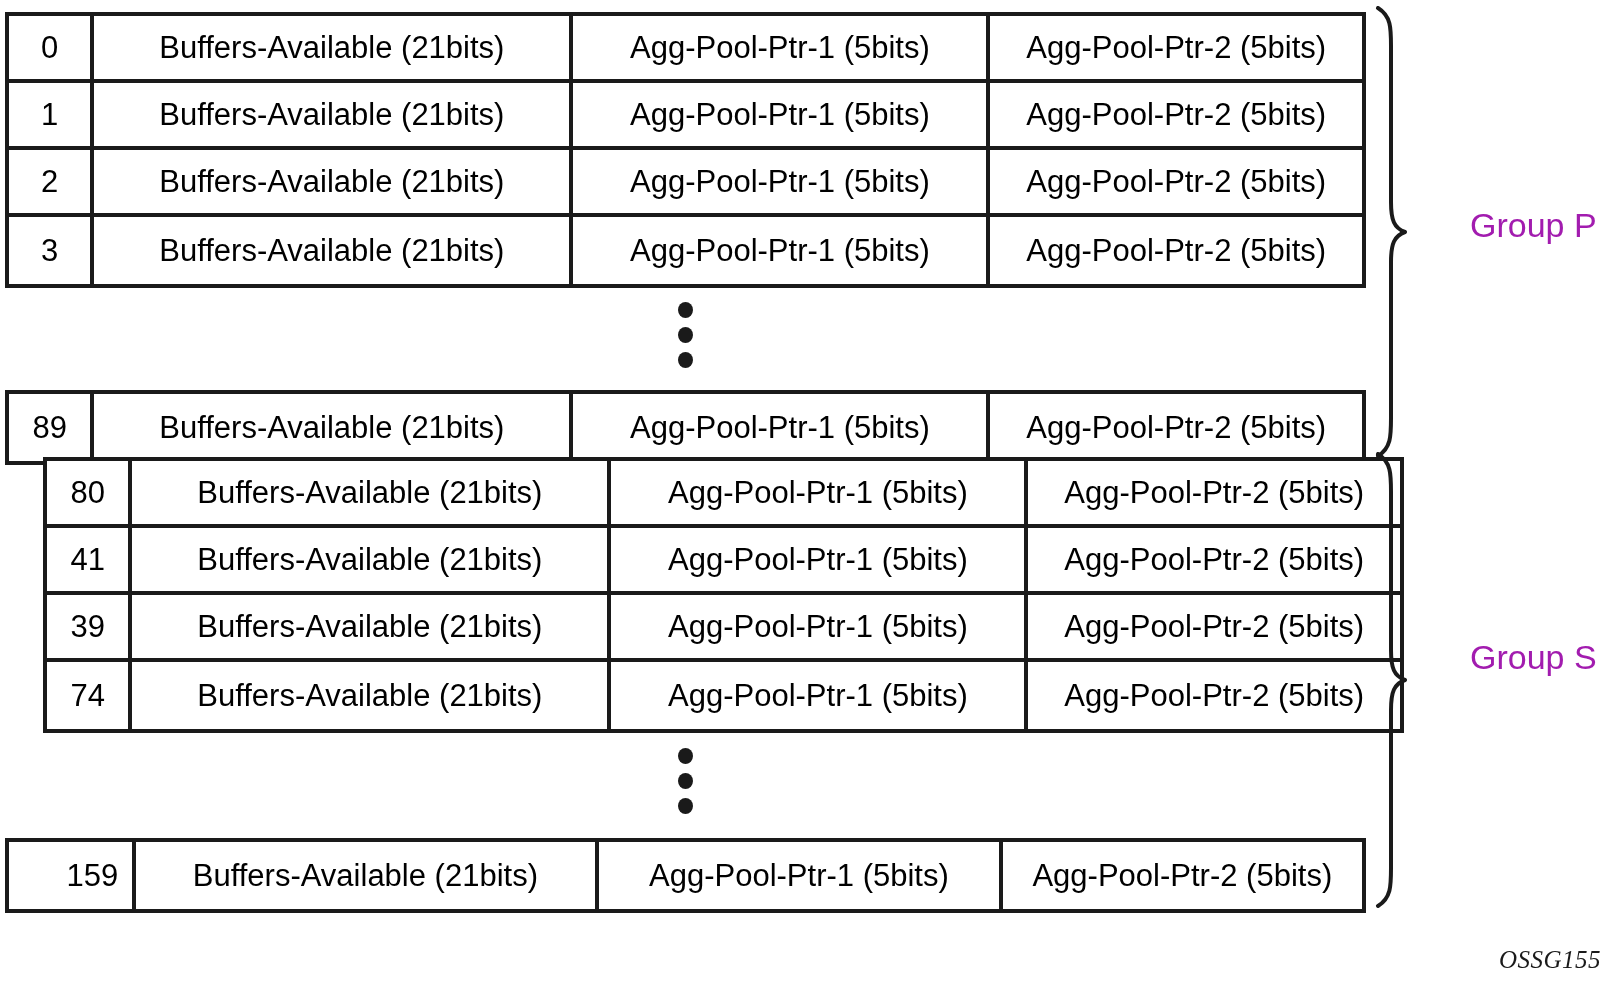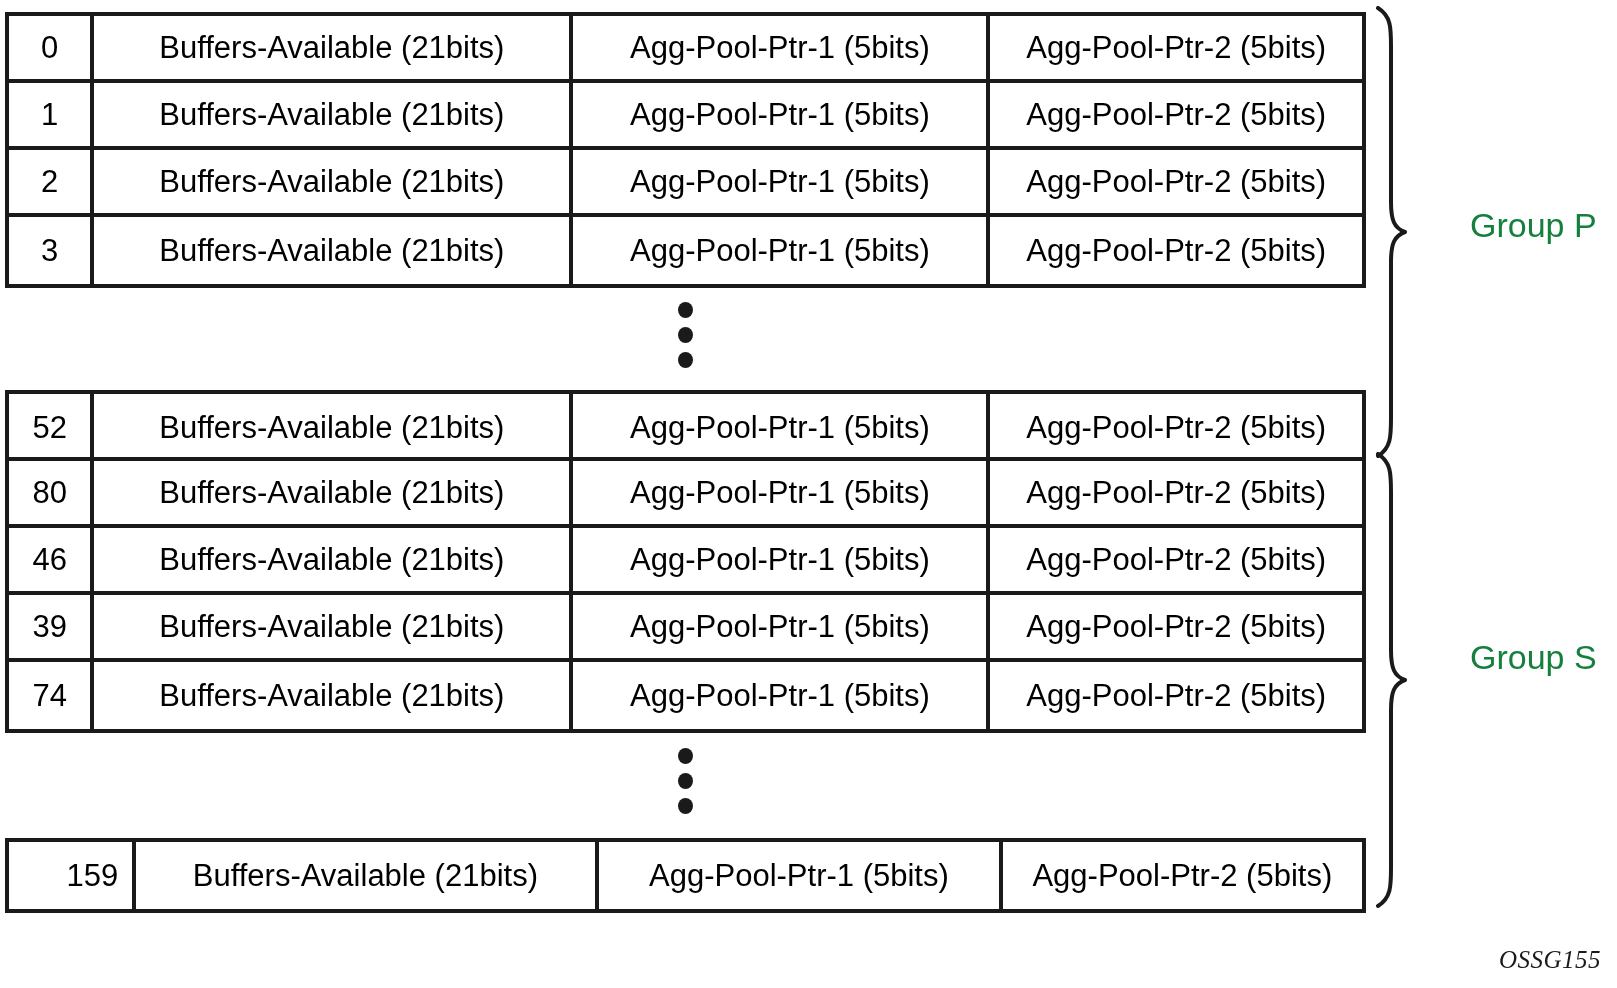--- a/index.html
+++ b/index.html
@@ -78,21 +78,21 @@
     position: absolute;
     left: 1374px;
   }
   .brace svg { display: block; }
 
   .group-label {
     position: absolute;
     font-size: 34px;
     line-height: 1;
     white-space: nowrap;
-    color: #15803d;
+    color: #a21caf;
   }
 
   
   .fig-code {
     position: absolute;
     right: 16px;
     bottom: 14px;
     font-family: "Liberation Serif", serif;
     font-style: italic;
     font-size: 25px;
@@ -137,38 +137,38 @@
   </div>
 
   <div class="vdots" style="left:670px; top:302px; height:66px;">
     <i></i>
       <i></i>
       <i></i>
   </div>
 
   <div class="block" style="top:390px;">
     <div class="row">
-      <div class="cell c-index">52</div>
-      <div class="cell c-buffers">Buffers-Available (21bits)</div>
-      <div class="cell c-ptr1">Agg-Pool-Ptr-1 (5bits)</div>
-      <div class="cell c-ptr2">Agg-Pool-Ptr-2 (5bits)</div>
-    </div>
-  </div>
-
-  <div class="block" style="top:457px;">
+      <div class="cell c-index">89</div>
+      <div class="cell c-buffers">Buffers-Available (21bits)</div>
+      <div class="cell c-ptr1">Agg-Pool-Ptr-1 (5bits)</div>
+      <div class="cell c-ptr2">Agg-Pool-Ptr-2 (5bits)</div>
+    </div>
+  </div>
+
+  <div class="block" style="top:457px;margin-left:38px;">
 
     <div class="row">
       <div class="cell c-index">80</div>
       <div class="cell c-buffers">Buffers-Available (21bits)</div>
       <div class="cell c-ptr1">Agg-Pool-Ptr-1 (5bits)</div>
       <div class="cell c-ptr2">Agg-Pool-Ptr-2 (5bits)</div>
     </div>
 
     <div class="row">
-      <div class="cell c-index">46</div>
+      <div class="cell c-index">41</div>
       <div class="cell c-buffers">Buffers-Available (21bits)</div>
       <div class="cell c-ptr1">Agg-Pool-Ptr-1 (5bits)</div>
       <div class="cell c-ptr2">Agg-Pool-Ptr-2 (5bits)</div>
     </div>
 
     <div class="row">
       <div class="cell c-index">39</div>
       <div class="cell c-buffers">Buffers-Available (21bits)</div>
       <div class="cell c-ptr1">Agg-Pool-Ptr-1 (5bits)</div>
       <div class="cell c-ptr2">Agg-Pool-Ptr-2 (5bits)</div>

